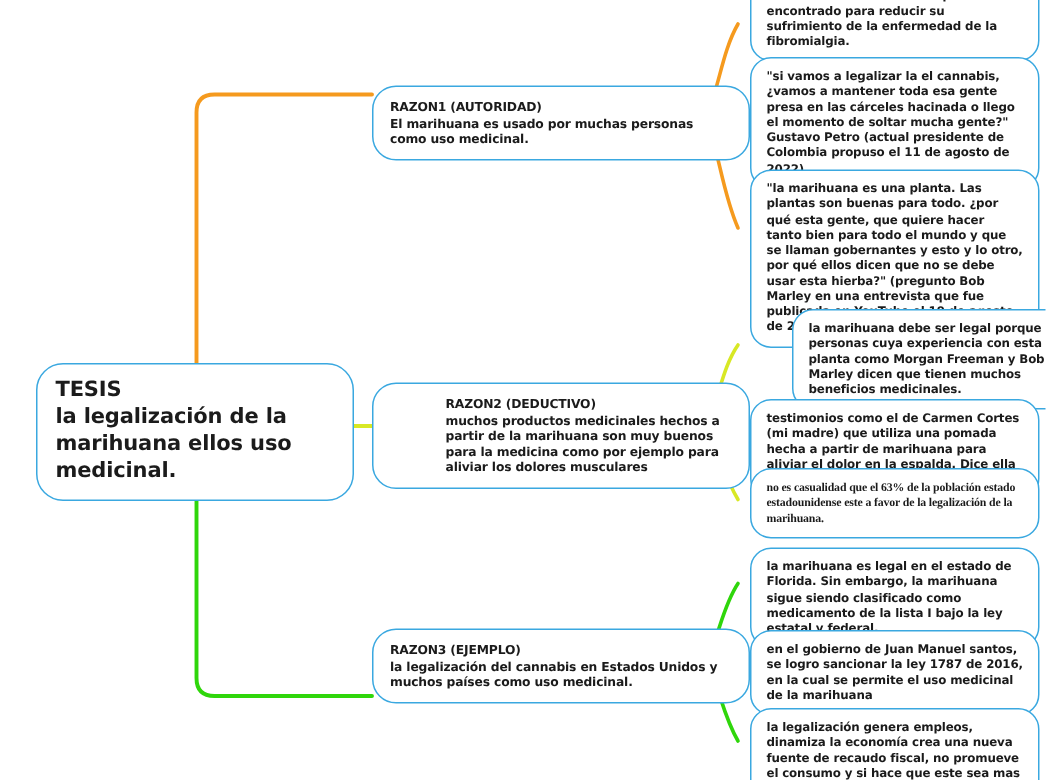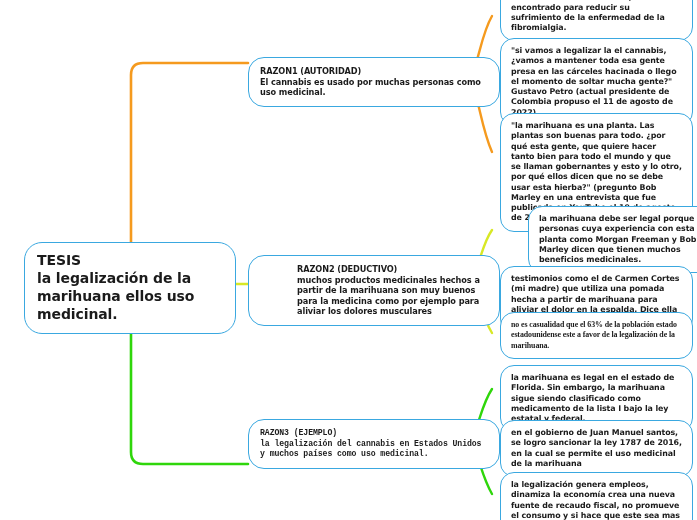--- a/index.html
+++ b/index.html
@@ -59,21 +59,21 @@
   
   .node.reason {
     left: 248px;
     width: 252px;
     font-size: 8.2px;
     border-radius: 16px;
     padding: 8px 11px;
   }
   .node.r1 { top: 57px; }
   .node.r2 { top: 255px; padding-left: 48px; }
-  .node.r3 { top: 419px; font-family: Liberation Mono, monospace; }
+  .node.r3 { top: 419px; }
 
   
   .node.leaf {
     left: 500px;
     width: 193px;
     font-size: 7.9px;
     border-radius: 14px;
     padding: 7px 10px;
     line-height: 1.3;
   }
@@ -117,21 +117,21 @@
     <path d="M464,441 C478,441 478,470 492,494" fill="none" stroke="#2fd60b" stroke-width="2.4" stroke-linecap="round"></path>
   </svg>
 
   <div class="node thesis">
     <span class="ttl">TESIS</span>
     <span class="bdy">la legalización de la marihuana ellos uso medicinal.</span>
   </div>
 
   <div class="node reason r1">
     <span class="ttl">RAZON1 (AUTORIDAD)</span>
-    <span class="bdy">El cannabis  es usado por muchas personas como uso medicinal.</span>
+    <span class="bdy">El marihuana  es usado por muchas personas como uso medicinal.</span>
   </div>
 
   <div class="node reason r2">
     <span class="ttl">RAZON2 (DEDUCTIVO)</span>
     <span class="bdy">muchos productos medicinales hechos a partir de la marihuana son muy buenos para la medicina como por ejemplo para aliviar los dolores musculares</span>
   </div>
 
   <div class="node reason r3">
     <span class="ttl">RAZON3 (EJEMPLO)</span>
     <span class="bdy">la legalización del cannabis en Estados Unidos y muchos países como uso medicinal.</span>

